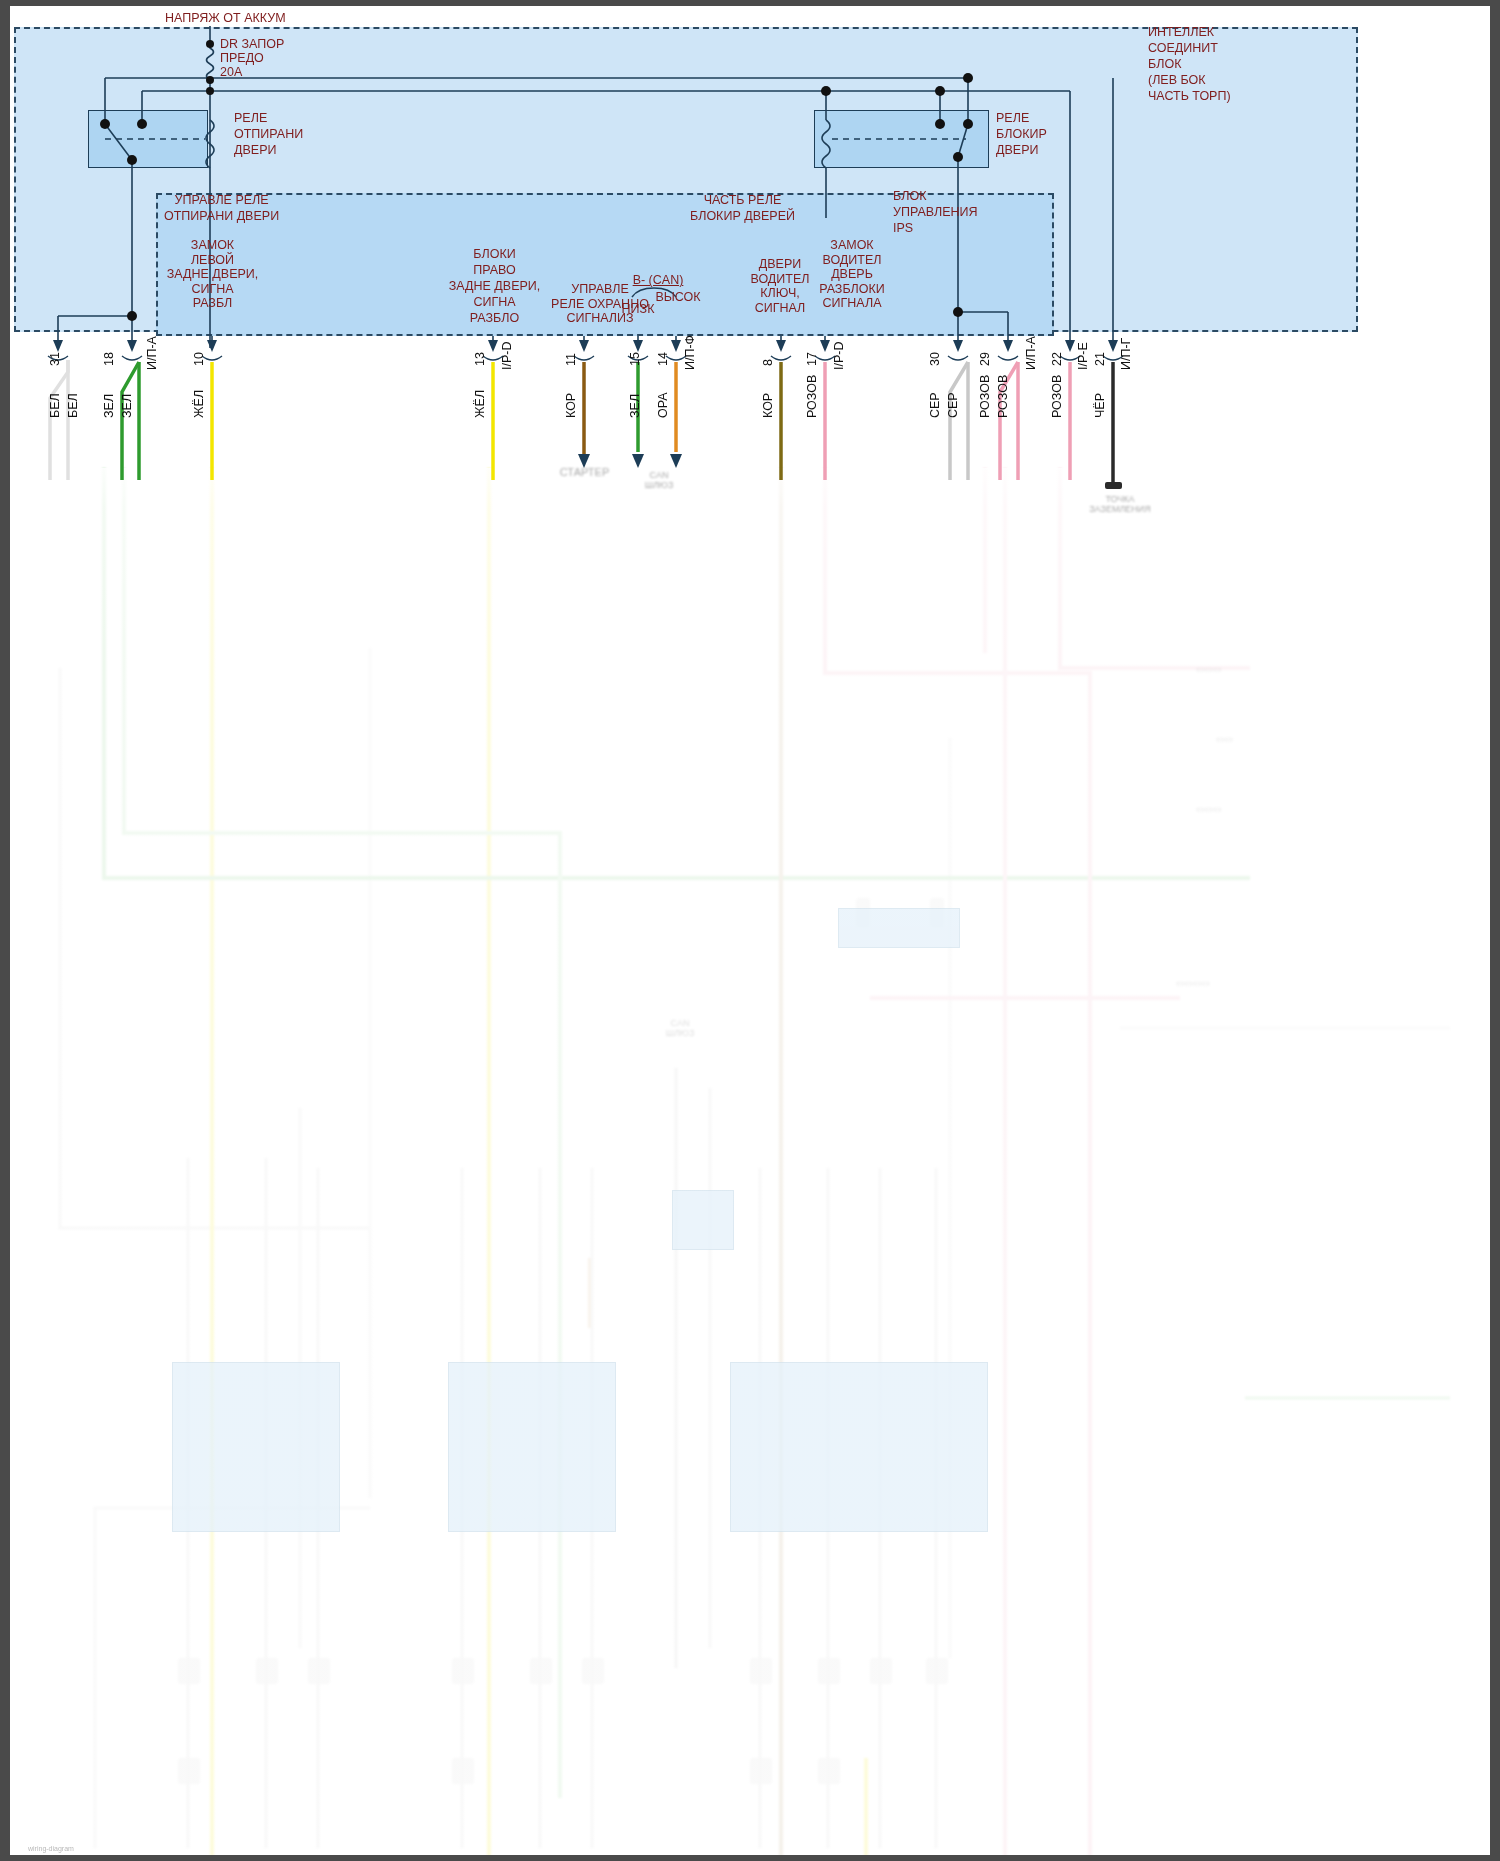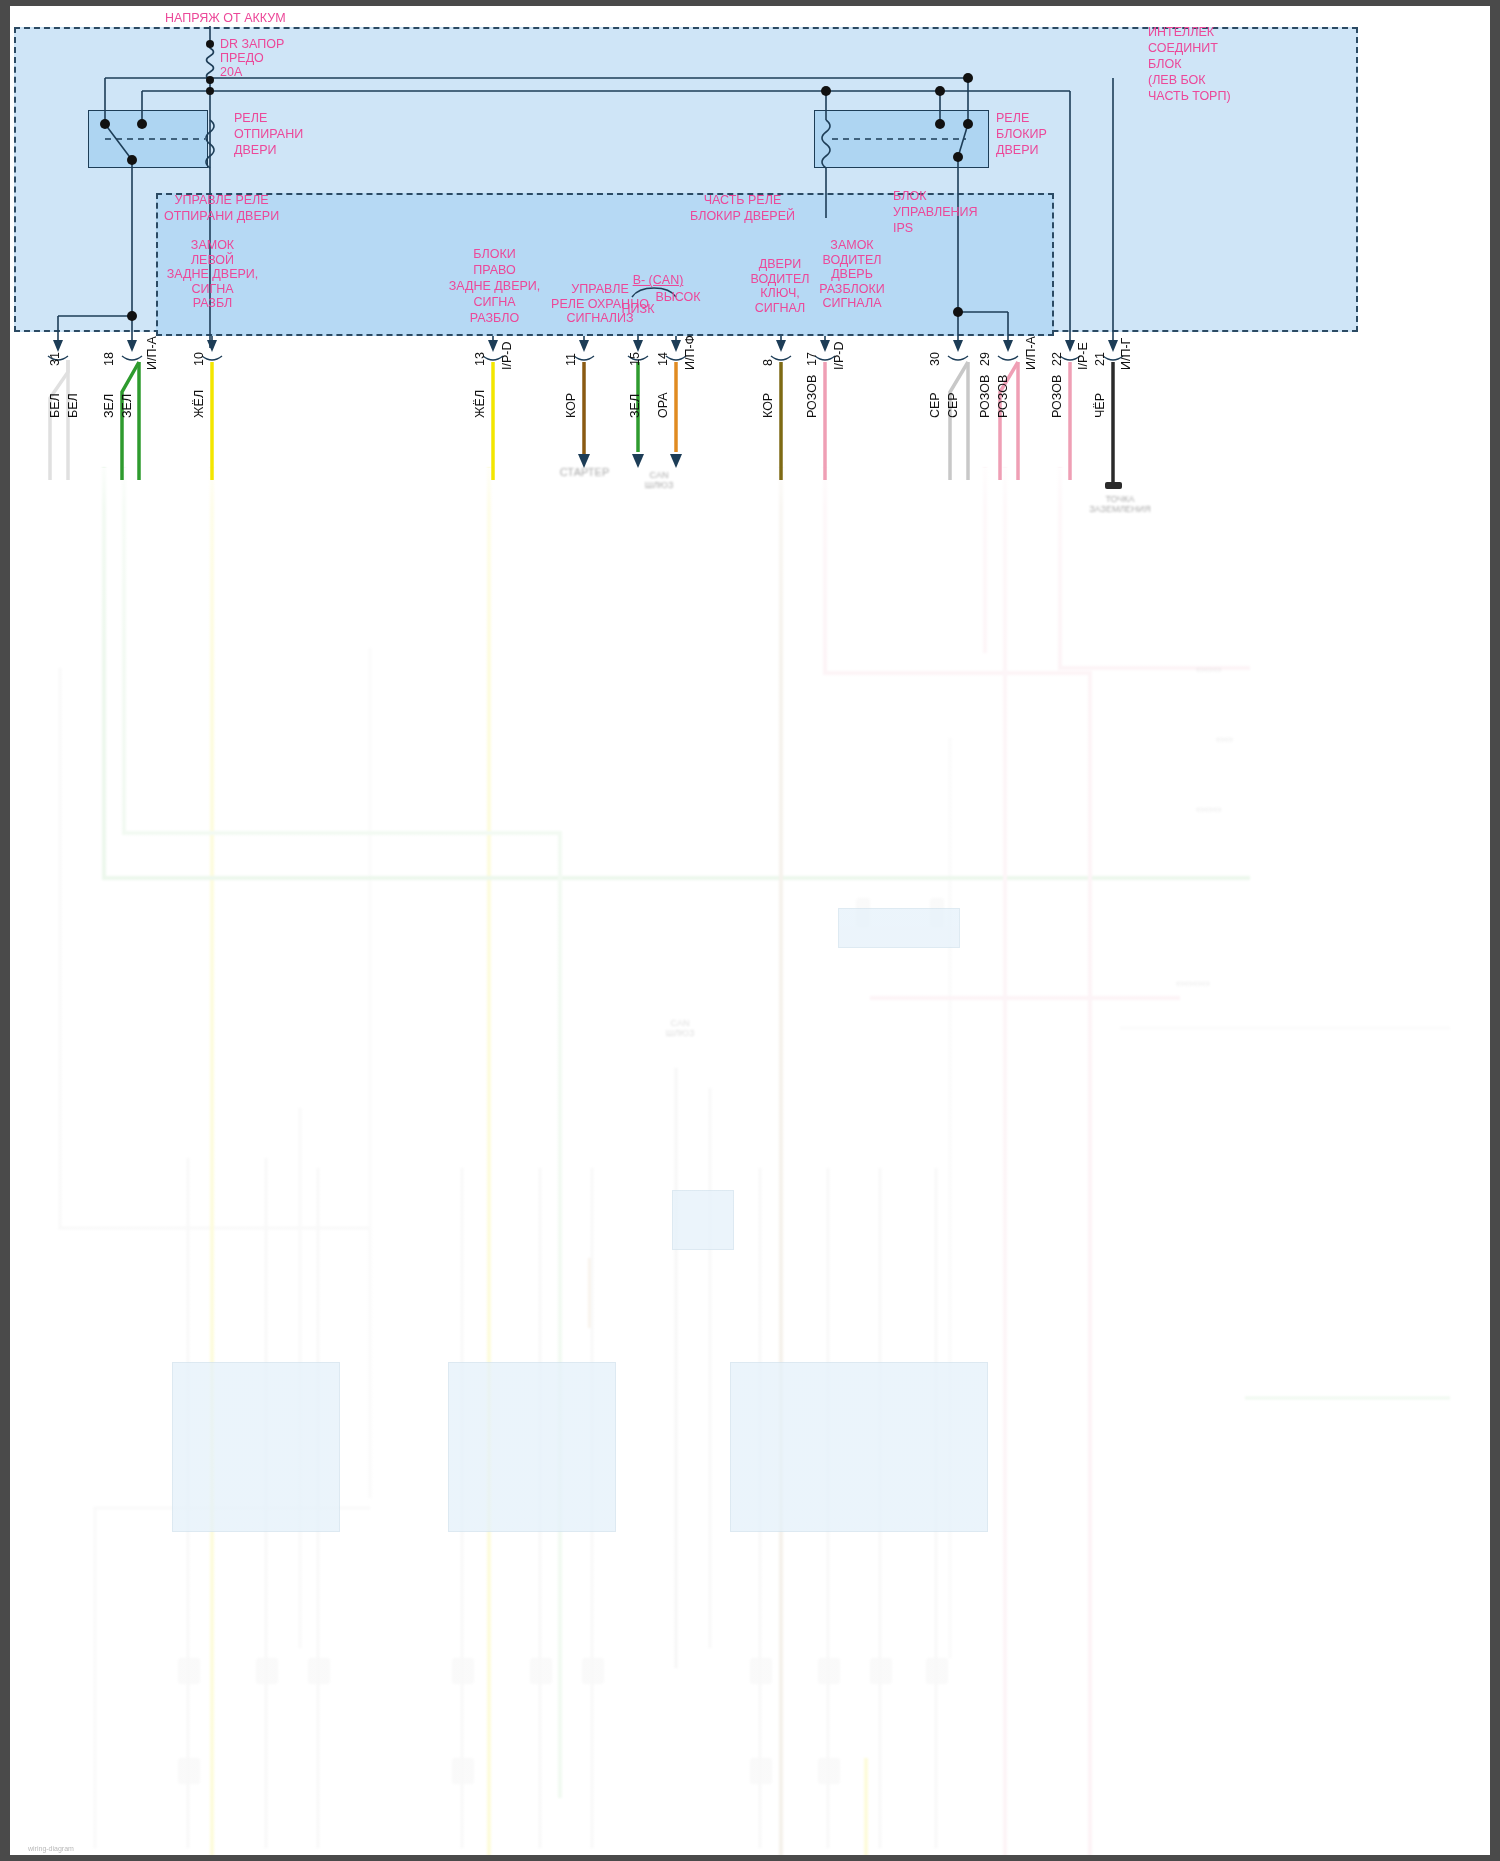--- a/index.html
+++ b/index.html
@@ -14,21 +14,21 @@
   
   .top-region{position:absolute;left:0;top:0;width:1500px;height:560px;z-index:20;}
 
   .ijb{position:absolute;left:14px;top:27px;width:1344px;height:305px;
     background:#cfe5f7;border:2px dashed #2b4a63;box-sizing:border-box;}
   .ipsblk{position:absolute;left:156px;top:193px;width:898px;height:143px;
     background:#b6d9f4;border:2px dashed #2b4a63;box-sizing:border-box;}
 
   .relaybox{position:absolute;background:#aed5f2;border:1.6px solid #1d3d57;box-sizing:border-box;}
 
-  .lbl{position:absolute;font-size:12.5px;line-height:14.5px;color:#ec4899;white-space:pre;}
+  .lbl{position:absolute;font-size:12.5px;line-height:14.5px;color:#7f1d1d;white-space:pre;}
   .lbl.c{text-align:center;}
   .lbl.r{text-align:center;}
 
   
   .vlbl{position:absolute;font-size:12.5px;color:#111;white-space:nowrap;
     transform-origin:0 0;transform:rotate(-90deg);}
 
   svg.wires{position:absolute;left:0;top:0;width:1500px;height:560px;overflow:visible;}
 
   

